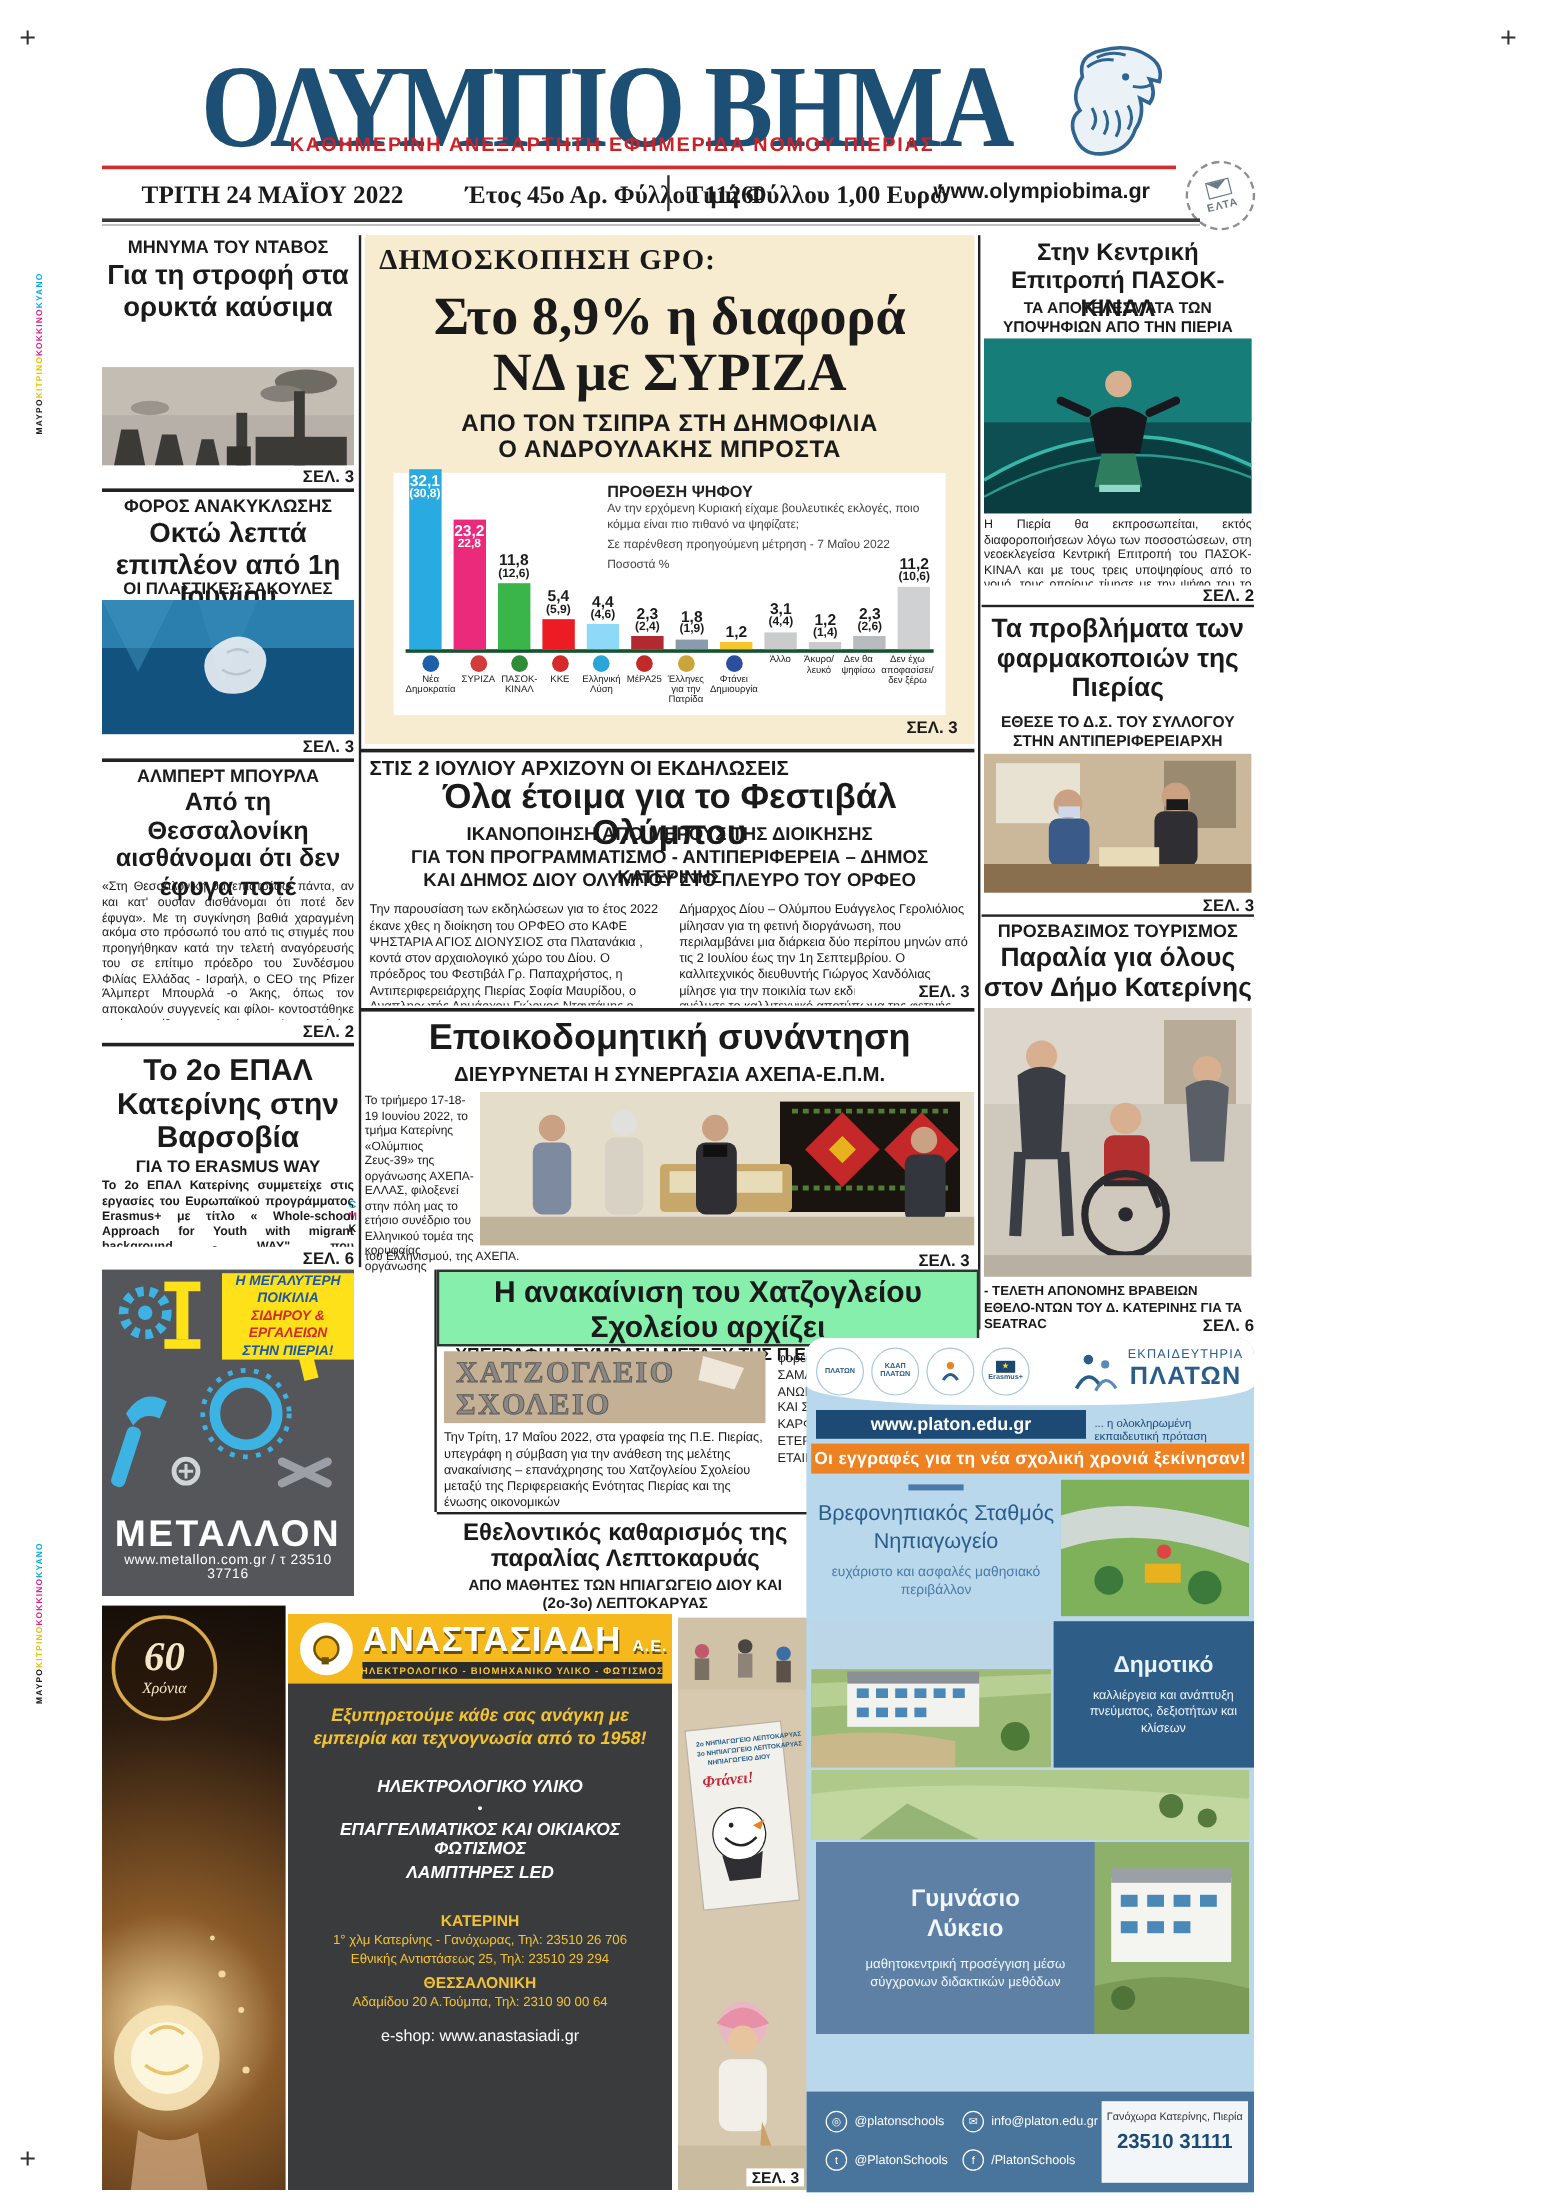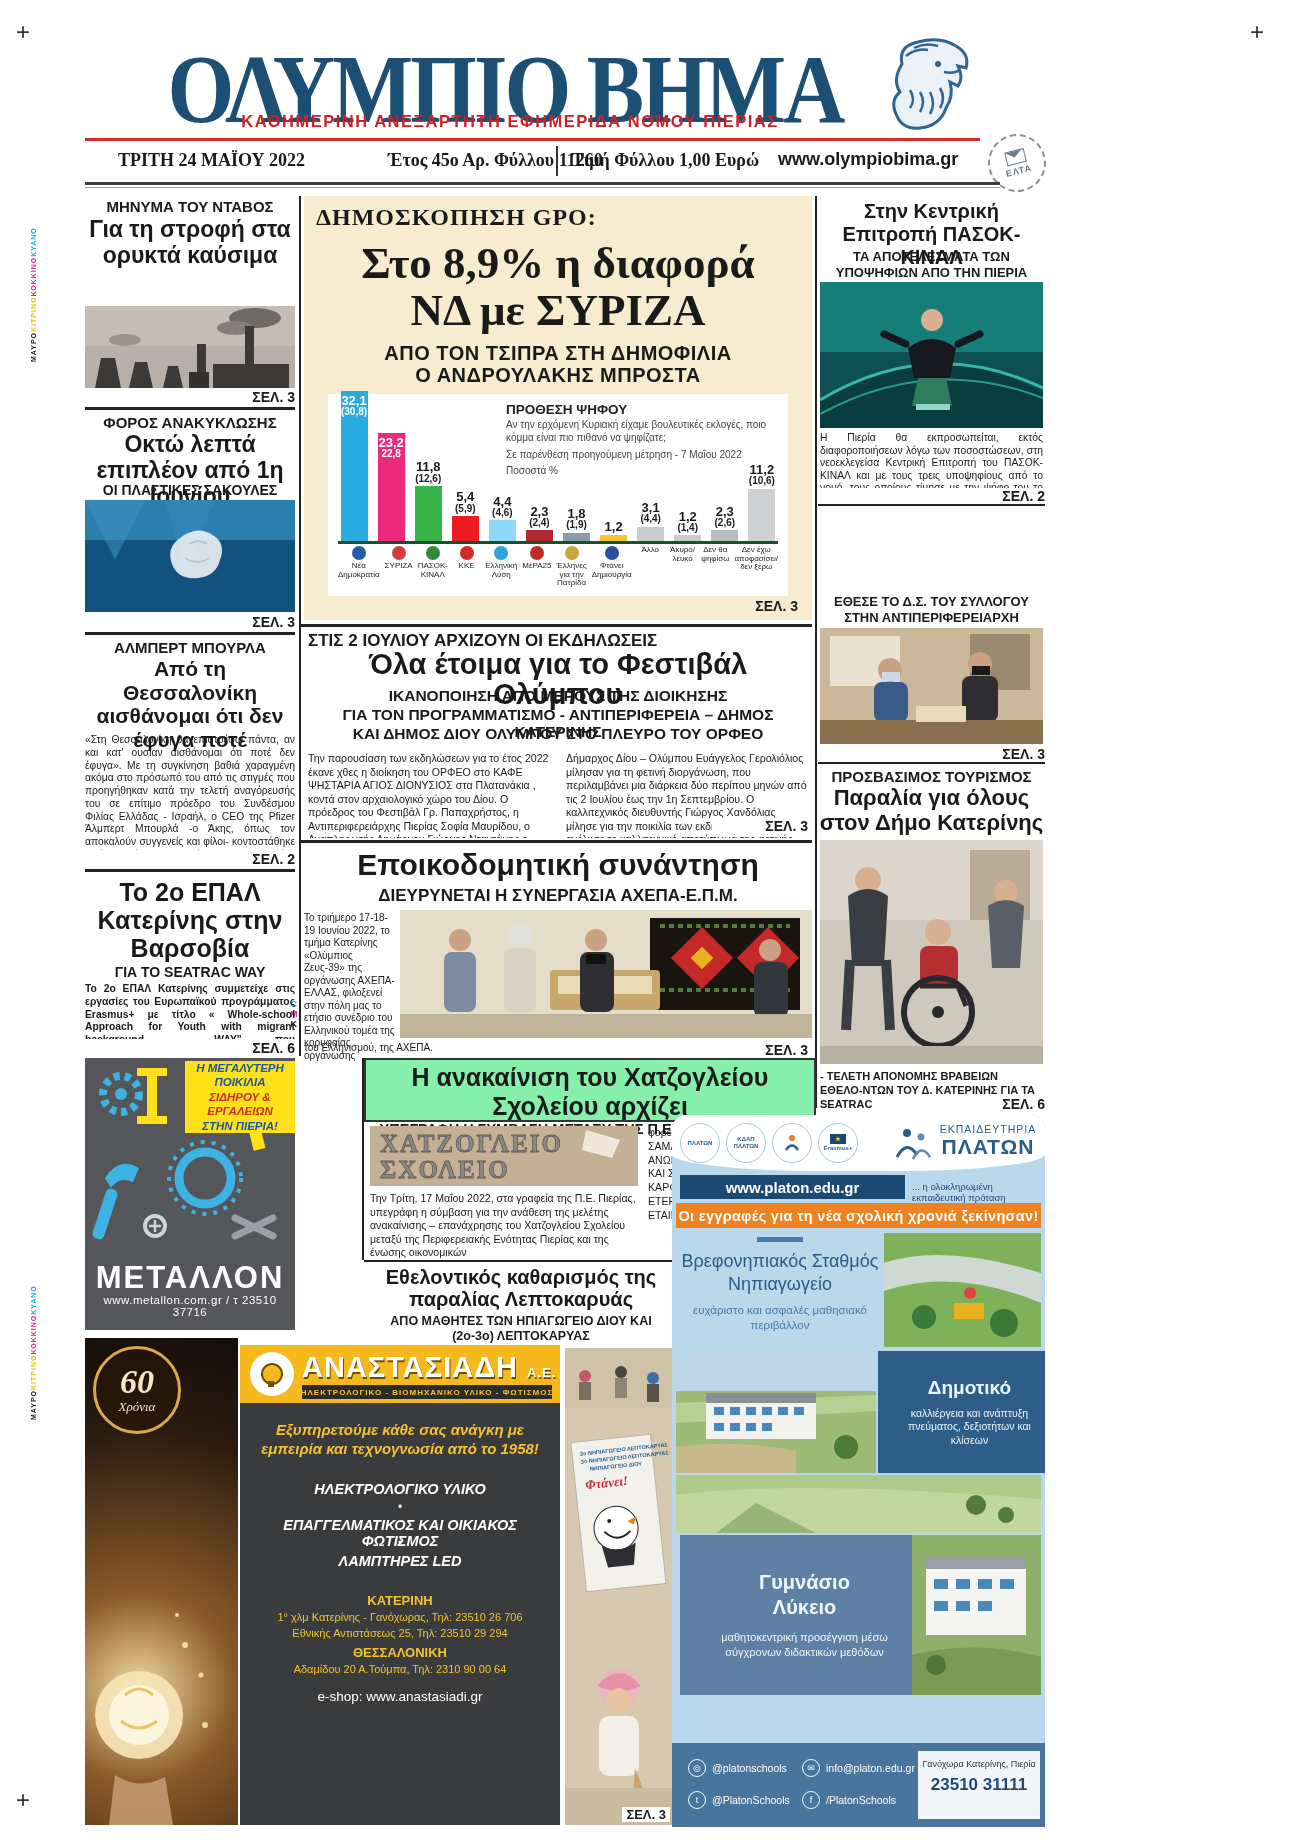--- a/index.html
+++ b/index.html
@@ -14,21 +14,21 @@
 
   
   .crop{font-size:24px;color:#333;font-weight:normal;}
   .colorbar{font-size:7px;font-weight:bold;writing-mode:vertical-rl;transform:rotate(180deg);letter-spacing:1px;line-height:1;}
   .cmk{font-size:9px;font-weight:bold;line-height:1.1;text-align:center;}
 
   
   .logo{font-family:"Liberation Serif",serif;font-weight:bold;color:#1d4e74;font-size:86px;
         letter-spacing:-3px;transform:scaleY(1.14);transform-origin:top center;white-space:nowrap;text-align:center;}
   .subtitle{color:#cc2127;font-weight:bold;font-size:16.5px;letter-spacing:1.5px;text-align:center;}
-  .dateline{font-family:"Liberation Serif",serif;font-weight:bold;font-size:18px;white-space:nowrap;}
+  .dateline{font-family:"Liberation Serif",serif;font-weight:bold;font-size:21px;white-space:nowrap;}
   .site{font-size:18px;font-weight:bold;}
   .elta{width:54px;height:54px;border:2px dashed #8a8f94;border-radius:50%;transform:rotate(-14deg);
         display:flex;flex-direction:column;align-items:center;justify-content:center;color:#6b7a88;}
   .elta .env{width:18px;height:12px;border:1.5px solid #6b7a88;position:relative;}
   .elta .env:before{content:"";position:absolute;left:0;top:0;border-left:8px solid transparent;border-right:8px solid transparent;border-top:6px solid #6b7a88;width:0;}
   .elta .t{font-size:9px;font-weight:bold;margin-top:2px;letter-spacing:1px;}
 
   
   .lk{font-size:15px;font-weight:bold;text-align:center;}
   .lt{font-size:23px;font-weight:bold;text-align:center;line-height:1.12;}
@@ -221,21 +221,21 @@
   <div class="abs page-ref" style="left:85px;top:614px;width:210px;">ΣΕΛ. 3</div>
   <div class="abs hrule" style="left:85px;top:632px;width:210px;"></div>
 
   <div class="abs lk" style="left:85px;top:639px;width:210px;">ΑΛΜΠΕΡΤ ΜΠΟΥΡΛΑ</div>
   <div class="abs lt" style="left:85px;top:657px;width:210px;font-size:21px;">Από τη Θεσσαλονίκη αισθάνομαι ότι δεν έφυγα ποτέ</div>
   <div class="abs lbody" style="left:85px;top:734px;width:210px;height:116px;overflow:hidden;">«Στη Θεσσαλονίκη θα επιστρέφω πάντα, αν και κατ' ουσίαν αισθάνομαι ότι ποτέ δεν έφυγα». Με τη συγκίνηση βαθιά χαραγμένη ακόμα στο πρόσωπό του από τις στιγμές που προηγήθηκαν κατά την τελετή αναγόρευσής του σε επίτιμο πρόεδρο του Συνδέσμου Φιλίας Ελλάδας - Ισραήλ, ο CEO της Pfizer Άλμπερτ Μπουρλά -ο Άκης, όπως τον αποκαλούν συγγενείς και φίλοι- κοντοστάθηκε από την αίθουσα τελετών του Αριστοτελείου Πανεπιστημίου Θεσσαλονίκης (ΑΠΘ) για να μας μιλήσει για τη δική του Θεσσαλονίκη.</div>
   <div class="abs page-ref" style="left:85px;top:851px;width:210px;">ΣΕΛ. 2</div>
   <div class="abs hrule" style="left:85px;top:869px;width:210px;"></div>
 
   <div class="abs lt" style="left:85px;top:878px;width:210px;font-size:25px;">Το 2ο ΕΠΑΛ Κατερίνης στην Βαρσοβία</div>
-  <div class="abs ls" style="left:85px;top:964px;width:210px;">ΓΙΑ ΤΟ SEATRAC WAY</div>
+  <div class="abs ls" style="left:85px;top:964px;width:210px;">ΓΙΑ ΤΟ ERASMUS WAY</div>
   <div class="abs lbody b" style="left:85px;top:983px;width:210px;height:56px;overflow:hidden;">Το 2ο ΕΠΑΛ Κατερίνης συμμετείχε στις εργασίες του Ευρωπαϊκού προγράμματος Erasmus+ με τίτλο « Whole-school Approach for Youth with migrant background - WAY" που πραγματοποιήθηκαν στη Βαρσοβία της Πολωνίας από 16-20 Μαΐου 2022 (ΤΡΜ).</div>
   <div class="abs page-ref" style="left:85px;top:1040px;width:210px;">ΣΕΛ. 6</div>
 
   <div id="metallon" class="abs" style="left:85px;top:1058px;width:210px;height:272px;">
     <svg class="abs" style="left:0;top:0;" width="210" height="200" viewBox="0 0 210 200">
       <circle cx="36" cy="36" r="18" fill="none" stroke="#3db3e3" stroke-width="8" stroke-dasharray="6 5"></circle>
       <circle cx="36" cy="36" r="6" fill="#3db3e3"></circle>
       <rect x="62" y="14" width="10" height="44" fill="#ffe11a"></rect>
       <rect x="52" y="10" width="30" height="8" fill="#ffe11a"></rect>
       <rect x="52" y="58" width="30" height="8" fill="#ffe11a"></rect>
@@ -557,20 +557,21 @@
       <path d="M88,66 q24,-18 48,0 l-6,30 h-36 Z" fill="#16181d"></path>
       <path d="M86,62 l-22,-10 M138,62 l22,-10" stroke="#16181d" stroke-width="7" stroke-linecap="round"></path>
       <path d="M98,96 h28 l6,28 h-40 Z" fill="#2e7d5e"></path>
       <rect x="96" y="122" width="34" height="6" fill="#8fd8c8"></rect>
     </svg>
   </div>
   <div class="abs rbody" style="left:820px;top:432px;width:223px;height:56px;overflow:hidden;">Η Πιερία θα εκπροσωπείται, εκτός διαφοροποιήσεων λόγω των ποσοστώσεων, στη νεοεκλεγείσα Κεντρική Επιτροπή του ΠΑΣΟΚ-ΚΙΝΑΛ και με τους τρεις υποψηφίους από το νομό,  τους οποίους τίμησε με την ψήφο του το σώμα των 4449 συνέδρων.</div>
   <div class="abs page-ref" style="left:818px;top:488px;width:227px;">ΣΕΛ. 2</div>
   <div class="abs" style="left:818px;top:504px;width:227px;height:2px;background:#222;"></div>
 
+  <div class="abs rt2" style="left:818px;top:512px;width:227px;">Τα προβλήματα των φαρμακοποιών της Πιερίας</div>
   <div class="abs rs1" style="left:818px;top:594px;width:227px;">ΕΘΕΣΕ ΤΟ Δ.Σ. ΤΟΥ ΣΥΛΛΟΓΟΥ ΣΤΗΝ ΑΝΤΙΠΕΡΙΦΕΡΕΙΑΡΧΗ</div>
   <div class="abs" style="left:820px;top:628px;">
     <svg width="223" height="116" viewBox="0 0 223 116">
       <rect width="223" height="116" fill="#cbb89a"></rect>
       <rect x="10" y="8" width="70" height="50" fill="#e8e2d2"></rect>
       <rect x="150" y="6" width="60" height="56" fill="#9a8a70"></rect>
       <circle cx="70" cy="42" r="12" fill="#caa183"></circle>
         <rect x="54" y="54" width="34" height="40" rx="8" fill="#3a5a8a"></rect>
       <rect x="62" y="44" width="18" height="9" fill="#cfd8e8"></rect>
       <circle cx="160" cy="36" r="12" fill="#caa183"></circle>

